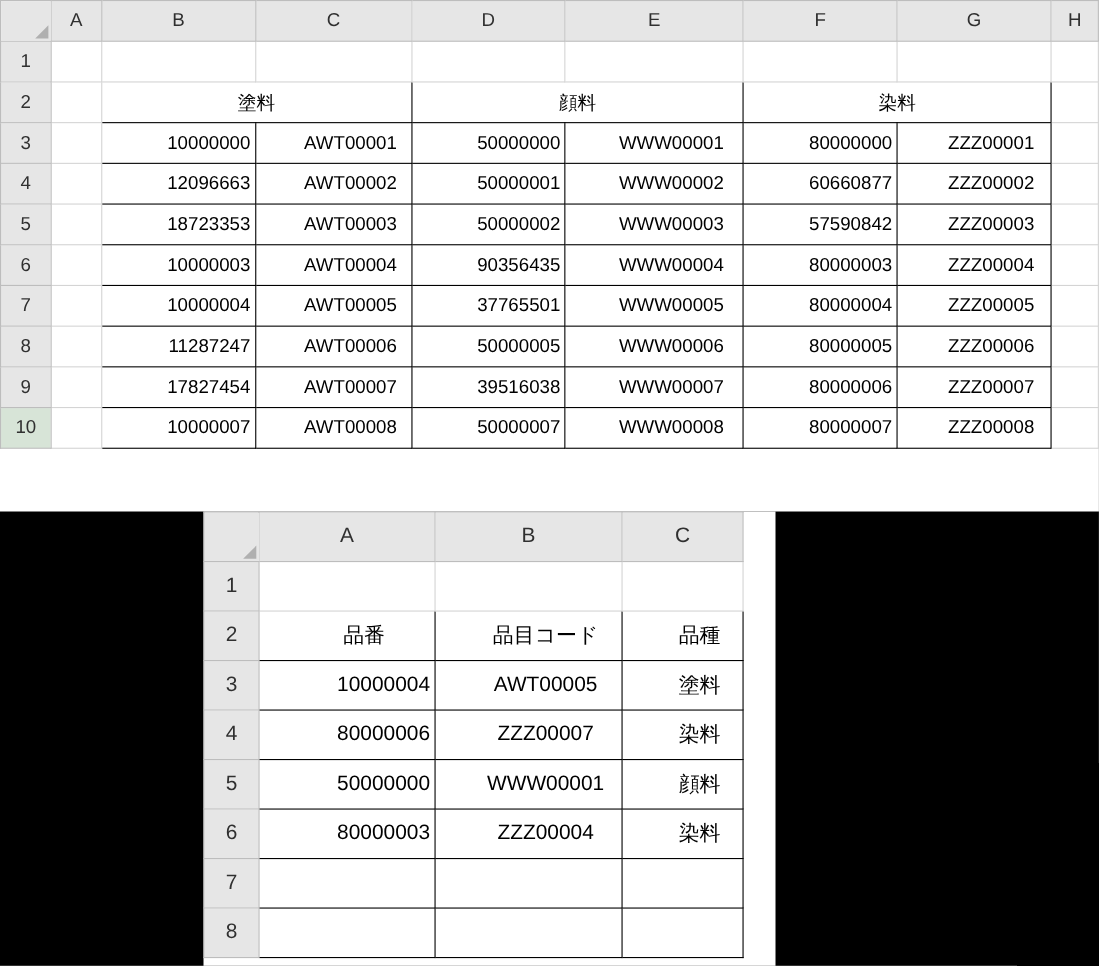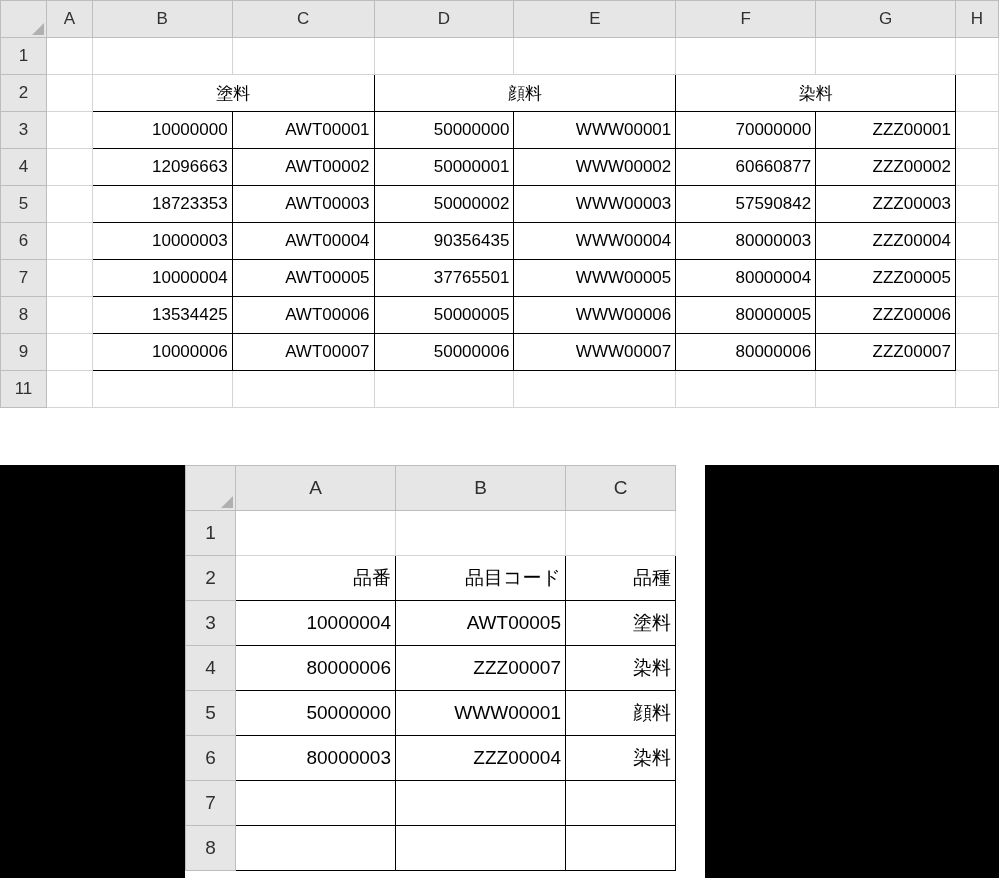--- a/index.html
+++ b/index.html
@@ -75,21 +75,21 @@
     background:#d7e4d7;
   }
   
   .b {
     border: 1px solid #000;
   }
   .bb { border-bottom: 1px solid #000; }
   .bl { border-left: 1px solid #000; }
   .br { border-right: 1px solid #000; }
   .num { text-align: right; padding-left: 16px; }
-  .txt { text-align: right; padding-left: 35px; }
+  .txt { text-align: center; padding-left: 35px; }
   .ctr { text-align: center; }
 
   
   .sheet-top .cA { width: 46px; }
   .sheet-top .cB { width: 140px; }
   .sheet-top .cC { width: 142px; }
   .sheet-top .cD { width: 140px; }
   .sheet-top .cE { width: 162px; }
   .sheet-top .cF { width: 140px; }
   .sheet-top .cG { width: 140px; }
@@ -152,21 +152,21 @@
     <td></td>
   </tr>
 
   <tr>
     <th class="rowhead">3</th>
     <td></td>
     <td class="b num">10000000</td>
     <td class="b txt">AWT00001</td>
     <td class="b num">50000000</td>
     <td class="b txt">WWW00001</td>
-    <td class="b num">70000000</td>
+    <td class="b num">80000000</td>
     <td class="b txt">ZZZ00001</td>
     <td></td>
   </tr>
   <tr>
     <th class="rowhead">4</th>
     <td></td>
     <td class="b num">12096663</td>
     <td class="b txt">AWT00002</td>
     <td class="b num">50000001</td>
     <td class="b txt">WWW00002</td>
@@ -203,49 +203,49 @@
     <td class="b txt">AWT00005</td>
     <td class="b num">37765501</td>
     <td class="b txt">WWW00005</td>
     <td class="b num">80000004</td>
     <td class="b txt">ZZZ00005</td>
     <td></td>
   </tr>
   <tr>
     <th class="rowhead">8</th>
     <td></td>
-    <td class="b num">13534425</td>
+    <td class="b num">11287247</td>
     <td class="b txt">AWT00006</td>
     <td class="b num">50000005</td>
     <td class="b txt">WWW00006</td>
     <td class="b num">80000005</td>
     <td class="b txt">ZZZ00006</td>
     <td></td>
   </tr>
   <tr>
     <th class="rowhead">9</th>
     <td></td>
-    <td class="b num">10000006</td>
+    <td class="b num">17827454</td>
     <td class="b txt">AWT00007</td>
-    <td class="b num">50000006</td>
+    <td class="b num">39516038</td>
     <td class="b txt">WWW00007</td>
     <td class="b num">80000006</td>
     <td class="b txt">ZZZ00007</td>
     <td></td>
   </tr>
   <tr>
-    <th class="rowhead">11</th>
-    <td></td>
-          <td></td>
-          <td></td>
-          <td></td>
-          <td></td>
-          <td></td>
-          <td></td>
-          <td></td>
+    <th class="rowhead sel">10</th>
+    <td></td>
+    <td class="b num">10000007</td>
+    <td class="b txt">AWT00008</td>
+    <td class="b num">50000007</td>
+    <td class="b txt">WWW00008</td>
+    <td class="b num">80000007</td>
+    <td class="b txt">ZZZ00008</td>
+    <td></td>
   </tr>
 </tbody>
     </table>
 </div>
 
 <div class="sheet sheet-bottom">
 <table>
   <colgroup>
     <col style="width:50px">
         <col class="cA">

